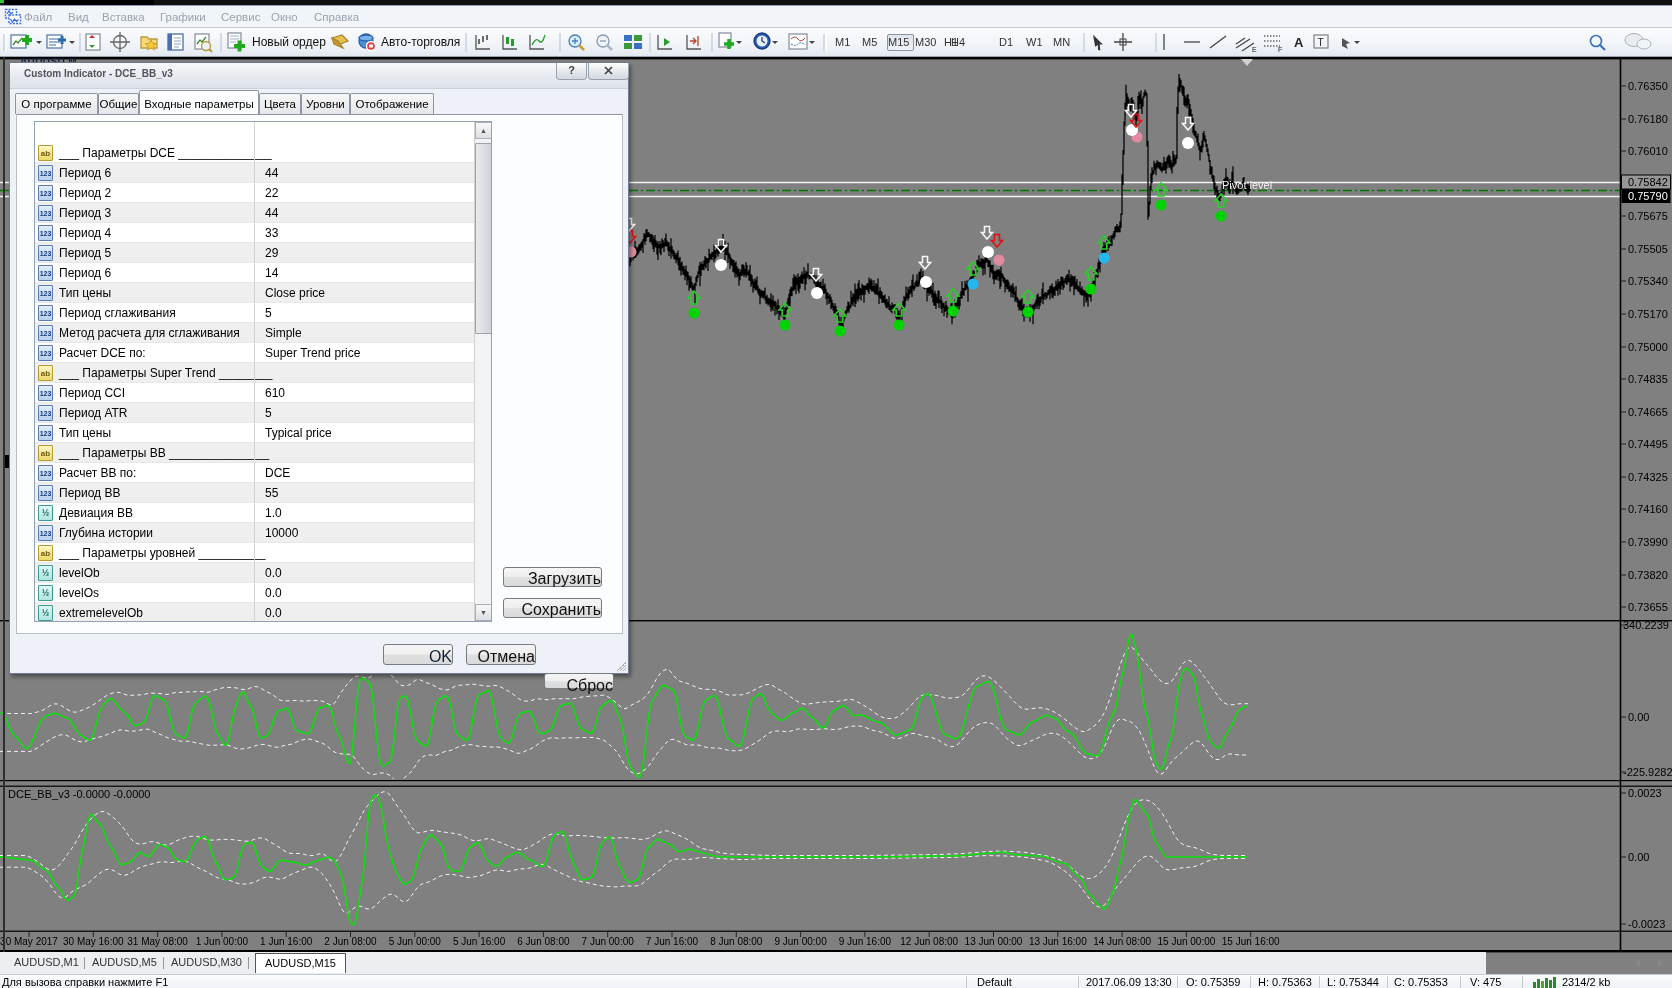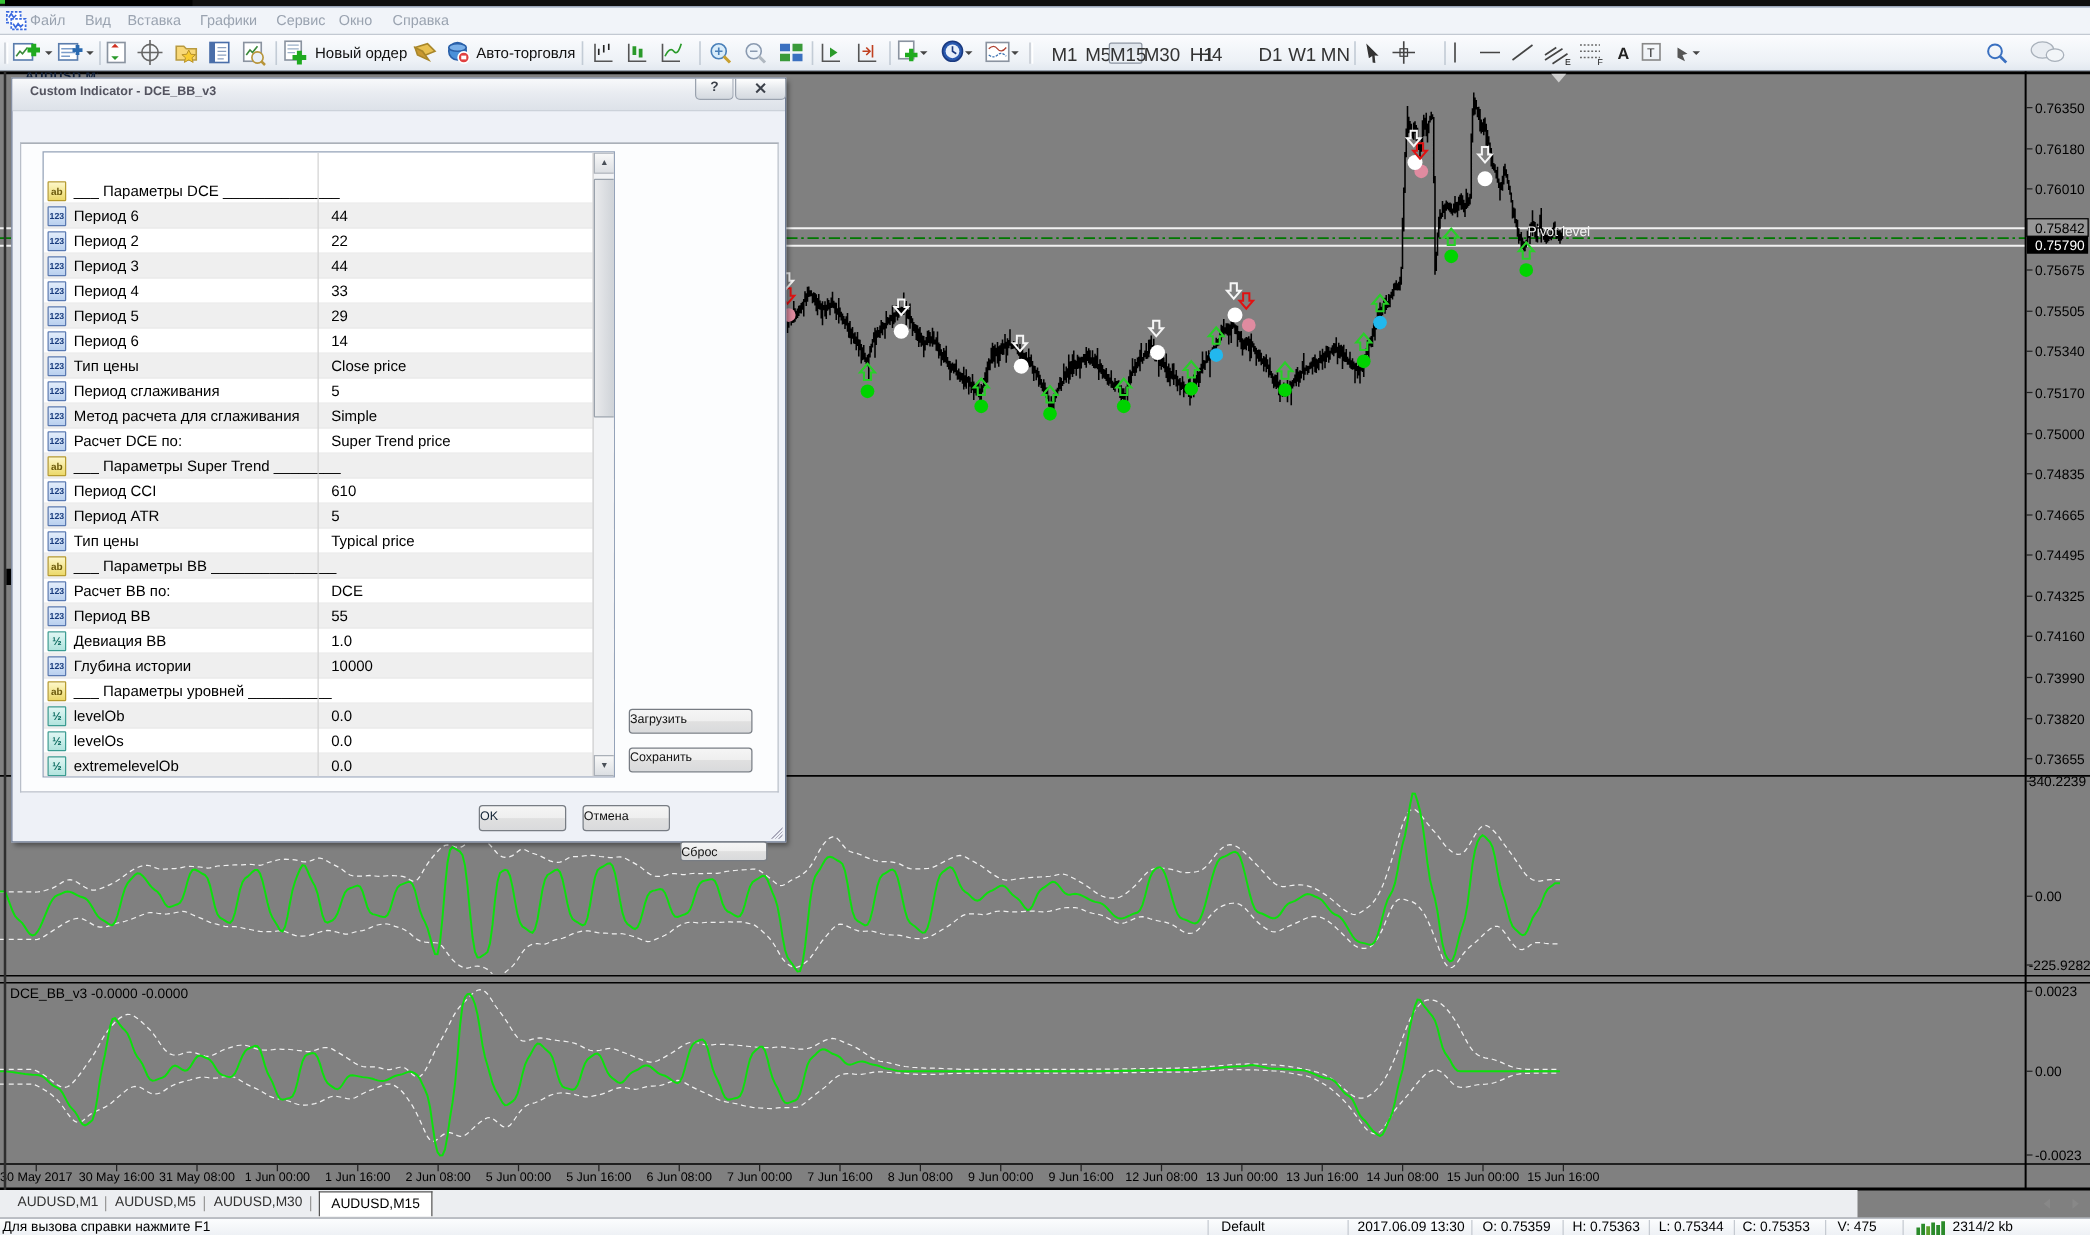--- a/index.html
+++ b/index.html
@@ -51,25 +51,25 @@
 .ic{position:absolute;left:3px;top:2px;width:15px;height:16px;border-radius:1px;
 font-size:8px;font-weight:bold;text-align:center;line-height:15px}
 .ic-ab{background:linear-gradient(#fdf7c8,#ecd96a);border:1px solid #b69b2e;color:#6b5a0c}
 .ic-123{background:linear-gradient(#e3edfb,#b9d0ef);border:1px solid #5a7ab2;color:#173a7c;font-size:7px}
 .ic-12{background:linear-gradient(#dff6f3,#b2e4de);border:1px solid #3c9c92;color:#0c6b60;font-size:9px}
 #vsb{position:absolute;right:0;top:0;width:17px;height:499px;background:#f2f3f5;border-left:1px solid #d0d0d0}
 .sbtn{position:absolute;left:0;width:17px;height:17px;background:linear-gradient(#f8f8f8,#dcdfe3);
 border:1px solid #aab0b8;color:#4a5058;font-size:7px;text-align:center;line-height:15px}
 #sthumb{position:absolute;left:0;top:21px;width:17px;height:191px;background:linear-gradient(90deg,#e9eaec,#cfd3d8);border:1px solid #9aa2ac;border-radius:1px}
 .btn{position:absolute;background:linear-gradient(#f5f5f5,#efefef 48%,#e0e0e0 52%,#d9dadc);
-border:1px solid #777c83;border-radius:3px;font-size:10px;color:#111;text-align:left}
+border:1px solid #777c83;border-radius:3px;font-size:16px;color:#111;text-align:right}
 .grip{position:absolute;right:2px;bottom:2px;width:10px;height:10px;
 background:
  linear-gradient(135deg,transparent 0 54%,#aab 54% 60%,transparent 60% 68%,#aab 68% 74%,transparent 74% 82%,#aab 82% 88%,transparent 88%)}
-.tfb{position:absolute;top:6px;width:27px;height:17px;font-size:15px;color:#333;text-align:right;padding-top:2px}
+.tfb{position:absolute;top:6px;width:27px;height:17px;font-size:11px;color:#333;text-align:left;padding-top:2px}
 .tfb.on{border:1px solid #8a93a0;background:linear-gradient(#dfe5ec,#eef2f7);border-radius:2px;padding-top:1px}
 </style></head><body>
 <div id="titlebar">
     <div style="position:absolute;left:0px;top:0;width:4px;height:3px;background:#35c435"></div>
     <div style="position:absolute;left:4px;top:0;width:150px;height:5px;background:#000"></div>
   </div>
 <div id="menubar">
  <svg style="position:absolute;left:4px;top:2px" width="18" height="17">
   <rect x="1.5" y="1.5" width="11" height="8.5" fill="#fff" stroke="#3a6adf" stroke-dasharray="2 1.2" stroke-width="1.4"></rect>
   <rect x="5" y="7" width="11.5" height="8.5" fill="#fff" stroke="#3a6adf" stroke-dasharray="2 1.2" stroke-width="1.4"></rect>
@@ -433,20 +433,28 @@
 <div id="dlg">
  <div id="dlgtitle">
       <span>Custom Indicator - DCE_BB_v3</span>
     </div>
  <div class="tbtn" style="left:546px;width:31px">?</div>
  <div class="tbtn" style="left:578px;width:41px">
   <svg width="9" height="9" style="margin-top:3px">
         <path d="M1 1l7 7M8 1l-7 7" stroke="#3c414a" stroke-width="1.6"></path>
       </svg>
  </div>
+ <div id="tabs">
+  <div class="tab" style="left:5px;width:83px">О программе</div>
+  <div class="tab" style="left:88px;width:41px">Общие</div>
+  <div class="tab act" style="left:129px;width:120px">Входные параметры</div>
+  <div class="tab" style="left:249px;width:42px">Цвета</div>
+  <div class="tab" style="left:291px;width:49px">Уровни</div>
+  <div class="tab" style="left:340px;width:84px">Отображение</div>
+ </div>
  <div id="tabpage"></div>
  <div id="tbl">
   <div id="tbody">
         <div class="trow">
           <div class="c1">
             <span class="ic ic-ab">ab</span>
             <span class="nm">___ Параметры DCE ______________</span>
           </div>
           <div class="c2"></div>
         </div>

